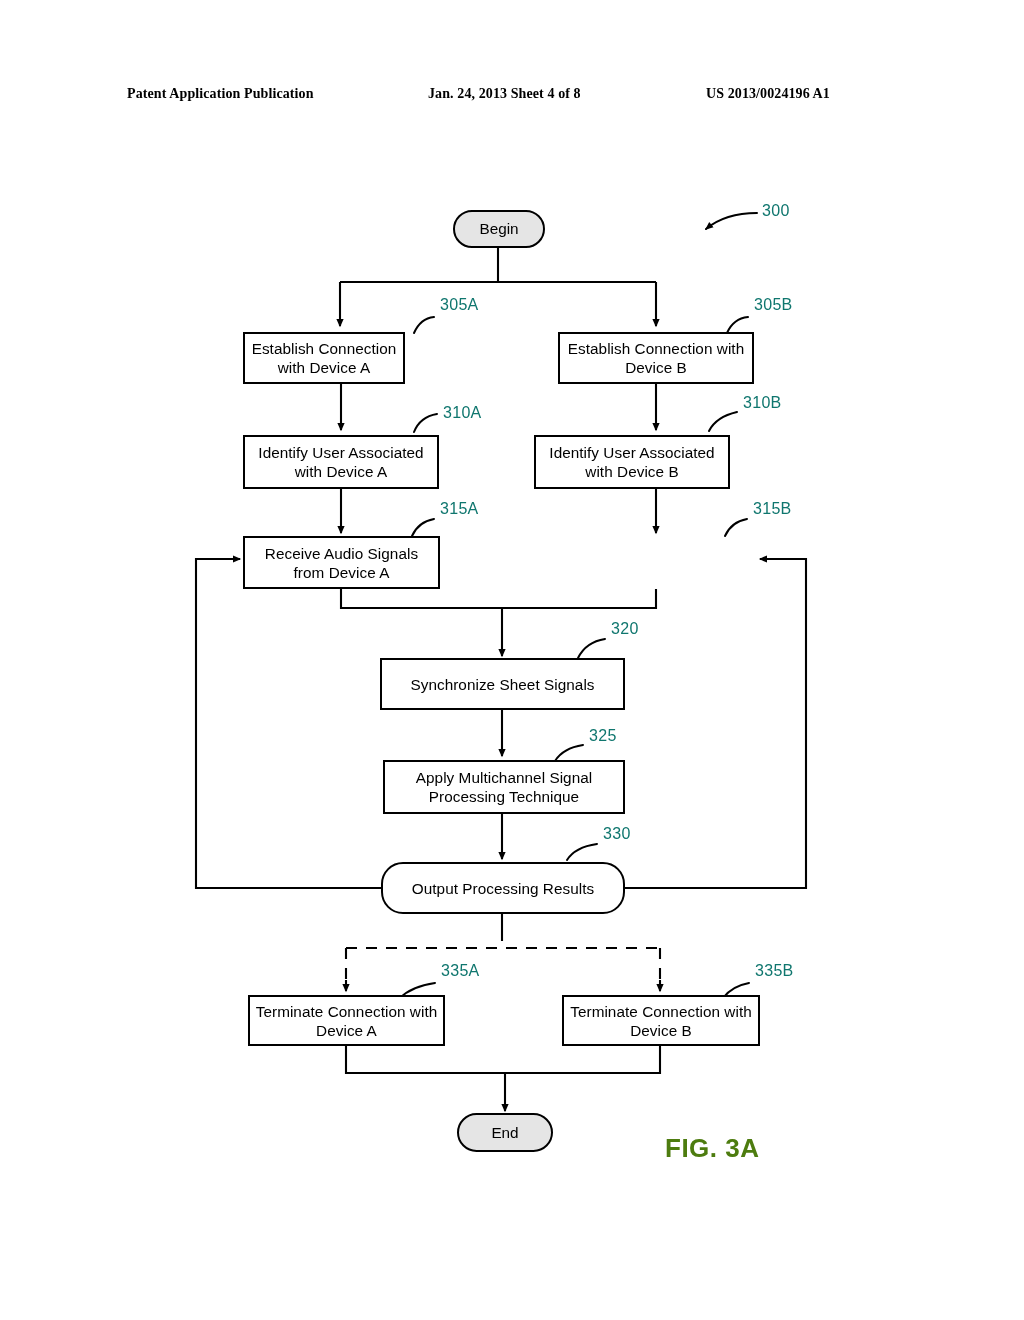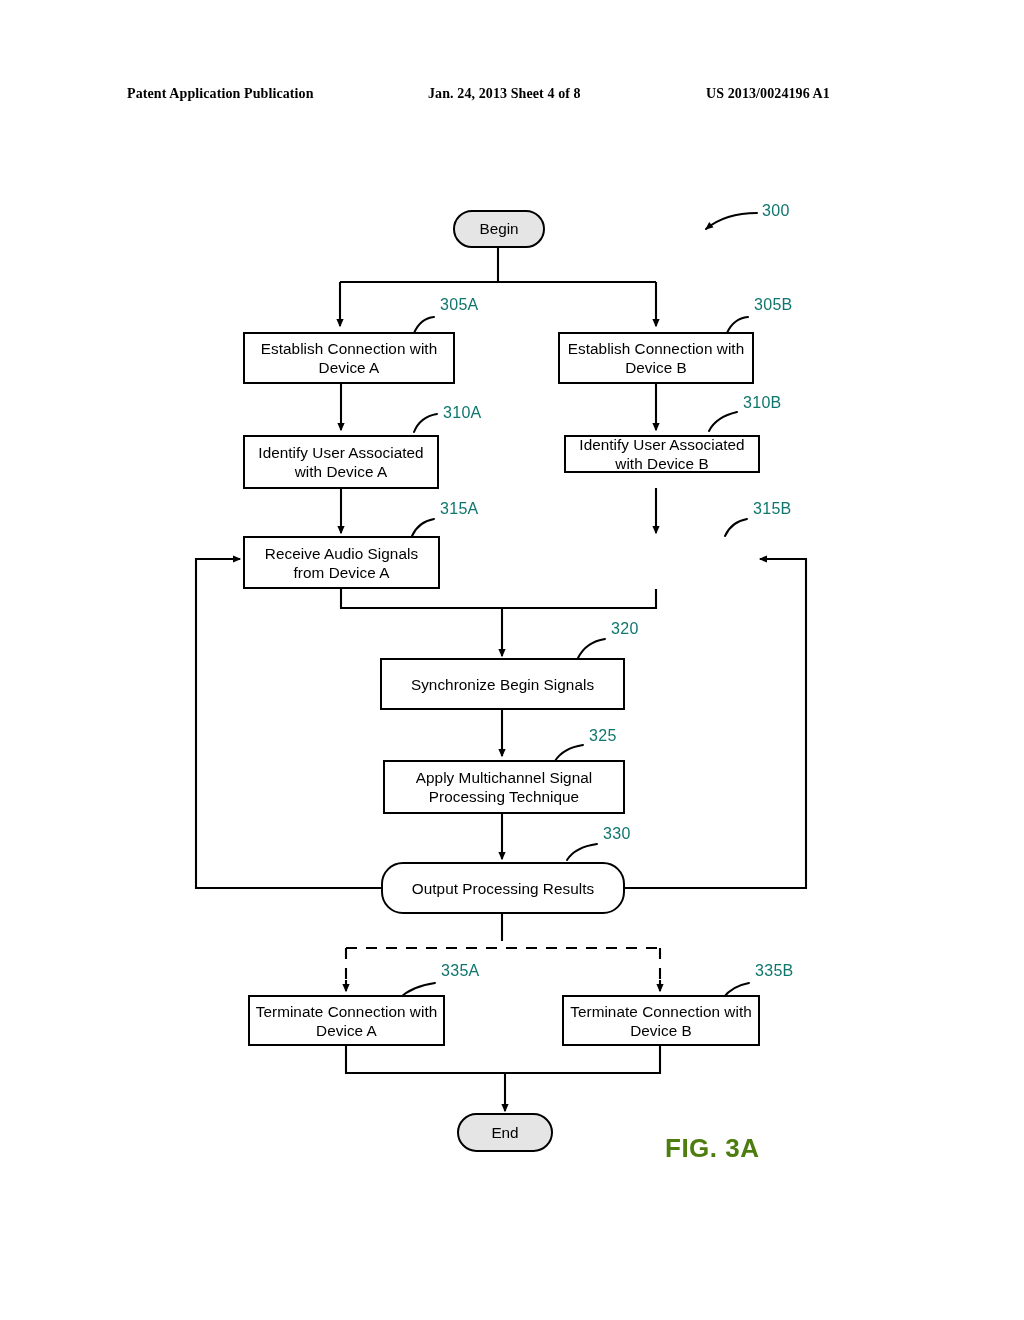--- a/index.html
+++ b/index.html
@@ -187,43 +187,43 @@
       <path d="M435,983 C421,985 408,990 400,998"></path>
 
       <path d="M749,983 C738,985 729,990 723,998"></path>
     </g>
   </svg>
 
   <div class="terminator" style="left:453px; top:210px; width:92px; height:38px;">
     <span>Begin</span>
   </div>
 
-  <div class="node" style="left:243px; top:332px; width:212px; height:52px;">
+  <div class="node" style="left:243px; top:332px; width:162px; height:52px;">
     <span>Establish Connection with Device A</span>
   </div>
 
   <div class="node" style="left:558px; top:332px; width:196px; height:52px;">
     <span>Establish Connection with Device B</span>
   </div>
 
   <div class="node" style="left:243px; top:435px; width:196px; height:54px;">
     <span>Identify User Associated with Device A</span>
   </div>
 
-  <div class="node" style="left:564px; top:435px; width:196px; height:38px;">
+  <div class="node" style="left:534px; top:435px; width:196px; height:54px;">
     <span>Identify User Associated with Device B</span>
   </div>
 
   <div class="node" style="left:243px; top:536px; width:197px; height:53px;">
     <span>Receive Audio Signals from Device A</span>
   </div>
 
 
   <div class="node" style="left:380px; top:658px; width:245px; height:52px;">
-    <span>Synchronize Begin Signals</span>
+    <span>Synchronize Sheet Signals</span>
   </div>
 
   <div class="node" style="left:383px; top:760px; width:242px; height:54px;">
     <span>Apply Multichannel Signal Processing Technique</span>
   </div>
 
   <div class="node" style="left:381px; top:862px; width:244px; height:52px;border-radius:22px;">
     <span>Output Processing Results</span>
   </div>
 

